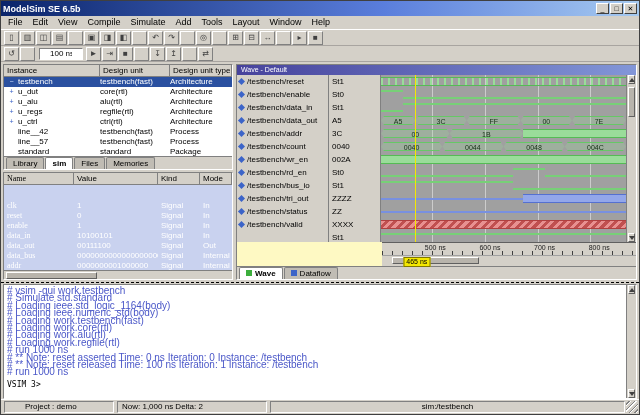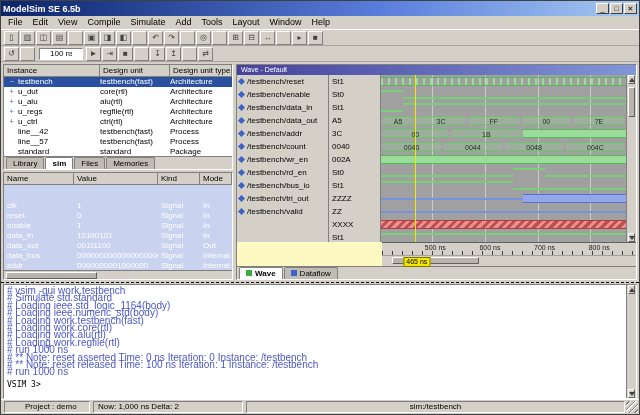--- a/index.html
+++ b/index.html
@@ -39,21 +39,21 @@
   .tree-row.selected .tree-icon { color:#cfe0ff; }
   .t-inst { width:82px; overflow:hidden; } .t-unit { width:70px; overflow:hidden; } .t-type { flex:1; overflow:hidden; }
 
   .tabstrip { height:13px; display:flex; align-items:flex-end; background:#d4d0c8; border-top:1px solid #808080; padding:0 2px; flex:0 0 auto; }
   .tab { font-size:8px; line-height:11px; padding:0 6px; border:1px solid #808080; border-bottom:none; background:#c0bcb4; margin-right:1px; border-radius:2px 2px 0 0; }
   .tab.active { background:#fff; font-weight:bold; }
 
   .objects-pane { flex:1; display:flex; flex-direction:column; min-height:0; }
   .obj-header { display:flex; height:12px; background:#d4d0c8; border-bottom:1px solid #808080; font-size:8px; flex:0 0 auto; }
   .obj-header .col { padding:1px 3px; border-right:1px solid #808080; overflow:hidden; }
-  .o-name { width:70px; } .o-value { width:84px; } .o-kind { width:42px; } .o-mode { flex:1; }
+  .o-name { width:70px;font-family:Liberation Serif, serif; } .o-value { width:84px; } .o-kind { width:42px; } .o-mode { flex:1; }
   .obj-body { flex:1; background:#c9d2ef; overflow:hidden; }
   .obj-row { display:flex; height:10px; font-size:8px; line-height:10px; color:#fff; white-space:nowrap; }
   .obj-row .cell { overflow:hidden; padding:16px 3px; }
   .hscroll { height:9px; background:#d4d0c8; border-top:1px solid #808080; position:relative; flex:0 0 auto; }
   .hthumb { position:absolute; left:2px; top:1px; width:40%; height:7px; background:#b8b4ac; border:1px solid; border-color:#fff #606060 #606060 #fff; }
 
   
   .wave-win { flex:1; display:flex; flex-direction:column; min-width:0; }
   .wave-header { height:10px; background:linear-gradient(90deg,#46429c,#8296d8); color:#fff; font-size:7px; line-height:10px; padding:0 4px; flex:0 0 auto; }
   .wave-body { flex:1; display:flex; min-height:0; background:#d4d0c8; }
@@ -96,21 +96,21 @@
   .console { flex:1; background:#fff; border:1px solid; border-color:#808080 #fff #fff #808080; overflow:hidden; display:flex; }
   .console-lines { flex:1; padding:2px 3px; overflow:hidden; }
   .tline { font-family:Liberation Sans, sans-serif; font-size:10px; line-height:7.4px; color:#4a57c8; white-space:nowrap; }
   .prompt { font-family:"DejaVu Sans Mono", monospace; font-size:8px; color:#000; padding-top:4px; }
   .console-vscroll { width:10px; background:#d4d0c8; border-left:1px solid #808080; position:relative; flex:0 0 auto; }
   .trans-tabs { height:12px; display:flex; align-items:flex-end; padding:0 2px; flex:0 0 auto; }
 
   
   .statusbar { height:15px; flex:0 0 auto; display:flex; align-items:center; border-top:1px solid #fff; font-size:8px; background:#d4d0c8; }
   .status-cell { border:1px solid; border-color:#808080 #fff #fff #808080; height:12px; line-height:10px; padding:0 4px; margin-left:3px; white-space:nowrap; overflow:hidden; }
-  .s-project { width:86px;padding-left:20px; }
+  .s-project { width:110px;padding-left:20px; }
   .s-time { width:150px; }
   .s-context { flex:1; text-align:center; }
   .grip { width:12px; height:12px; margin:0 1px; background:repeating-linear-gradient(135deg,rgba(0,0,0,0) 0 2px,#808080 2px 3px,#fff 3px 4px); }
 </style>
 </head>
 <body>
 
 <div class="app">
 
   <div class="titlebar">
@@ -416,20 +416,24 @@
               <span class="sigicon"></span>
               <span>/testbench/rd_en</span>
             </div>
             <div class="nrow">
               <span class="sigicon"></span>
               <span>/testbench/bus_io</span>
             </div>
             <div class="nrow">
               <span class="sigicon"></span>
               <span>/testbench/tri_out</span>
+            </div>
+            <div class="nrow">
+              <span class="sigicon"></span>
+              <span>/testbench/status</span>
             </div>
             <div class="nrow">
               <span class="sigicon"></span>
               <span>/testbench/valid</span>
             </div>
           </div>
         <div class="wave-values">
 
         <div class="vrow">St1</div>
             <div class="vrow">St0</div>

